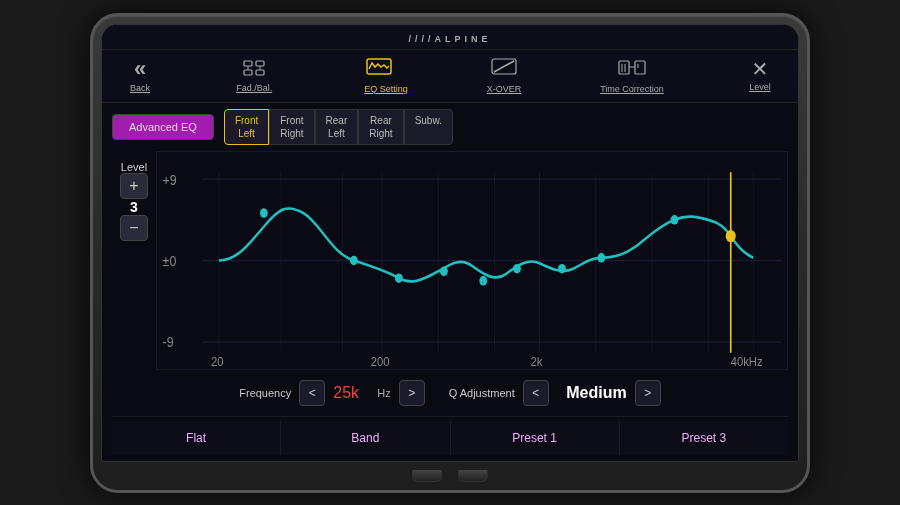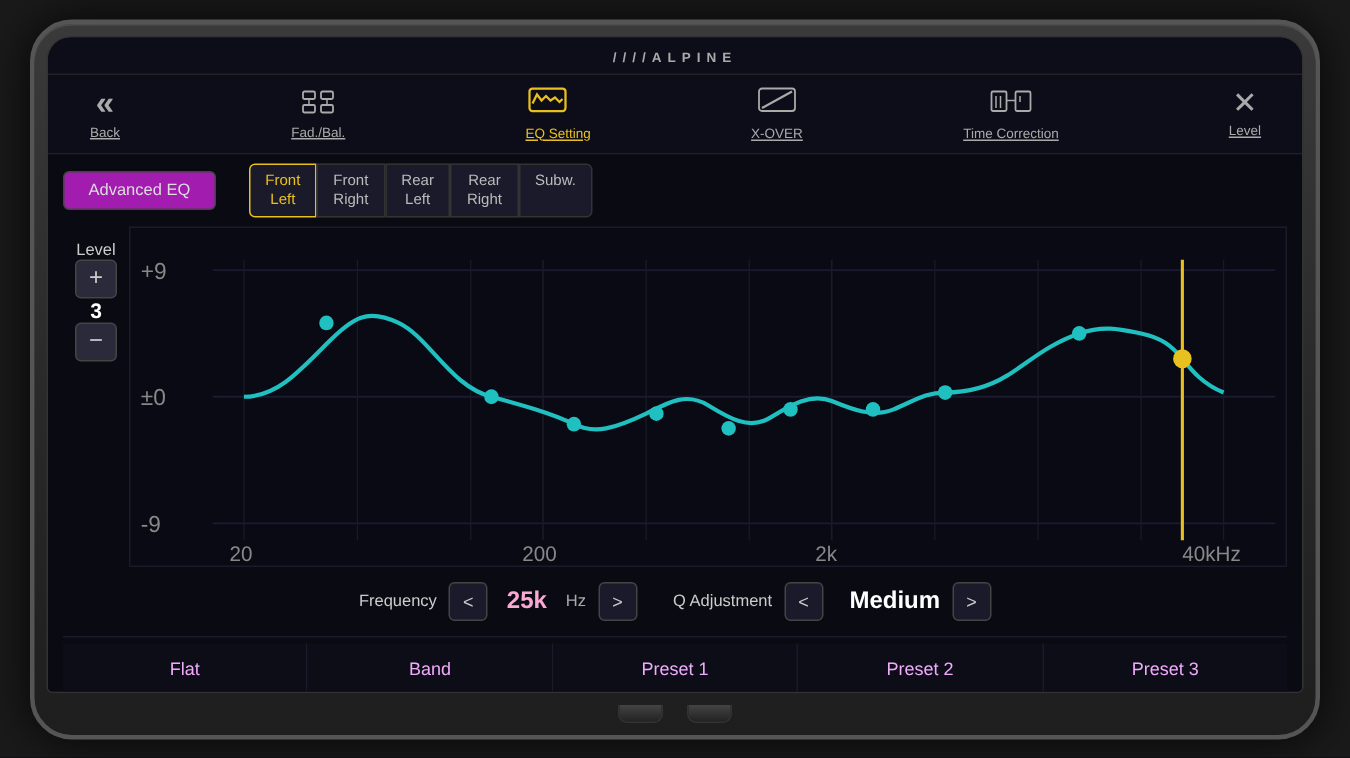--- a/index.html
+++ b/index.html
@@ -8,21 +8,21 @@
       display: flex;
       justify-content: center;
       align-items: center;
       width: 900px;
       height: 505px;
       overflow: hidden;
       font-family: 'Arial', sans-serif;
     }
 
     .device-outer {
-      width: 860px;
+      width: 720px;
       height: 480px;
       background: linear-gradient(180deg, #3a3a3a 0%, #2a2a2a 50%, #1e1e1e 100%);
       border-radius: 28px;
       border: 3px solid #555;
       box-shadow: 0 0 30px rgba(0,0,0,0.8), inset 0 1px 0 rgba(255,255,255,0.1);
       display: flex;
       flex-direction: column;
       align-items: center;
       padding: 8px 8px 0 8px;
       position: relative;
@@ -108,21 +108,21 @@
       color: #ddd;
       font-size: 11px;
       padding: 6px 16px;
       border-radius: 4px;
       cursor: pointer;
       white-space: nowrap;
     }
     .channel-tabs {
       display: flex;
       gap: 0;
-      margin-left: 16px;
+      margin-left: 4px;
     }
     .channel-tab {
       background: #1a1a2a;
       border: 1px solid #333;
       color: #bbb;
       font-size: 10px;
       padding: 4px 10px;
       cursor: pointer;
       text-align: center;
       line-height: 1.3;
@@ -205,25 +205,25 @@
       width: 26px;
       height: 26px;
       border-radius: 4px;
       cursor: pointer;
       display: flex;
       align-items: center;
       justify-content: center;
       font-size: 12px;
     }
     .freq-value {
-      color: #f9a8d4;
+      color: #ef4444;
       font-size: 16px;
-      font-weight: bold;
+      font-weight: normal;
       min-width: 36px;
-      text-align: center;
+      text-align: left;
     }
     .freq-unit {
       color: #aaa;
       font-size: 11px;
     }
     .q-label {
       color: #ccc;
       font-size: 11px;
       margin-left: 16px;
     }
@@ -430,21 +430,20 @@
         <span class="q-label">Q Adjustment</span>
         <button class="nav-arrow-btn">&lt;</button>
         <span class="q-value">Medium</span>
         <button class="nav-arrow-btn">&gt;</button>
       </div>
 
       <div class="preset-row">
         <button class="preset-btn">Flat</button>
         <button class="preset-btn">Band</button>
         <button class="preset-btn">Preset 1</button>
-        <button class="preset-btn">Preset 2</button>
         <button class="preset-btn">Preset 3</button>
       </div>
 
     </div>
 
   </div>
 
   <div class="device-bottom">
     <div class="device-foot"></div>
     <div class="device-foot"></div>

